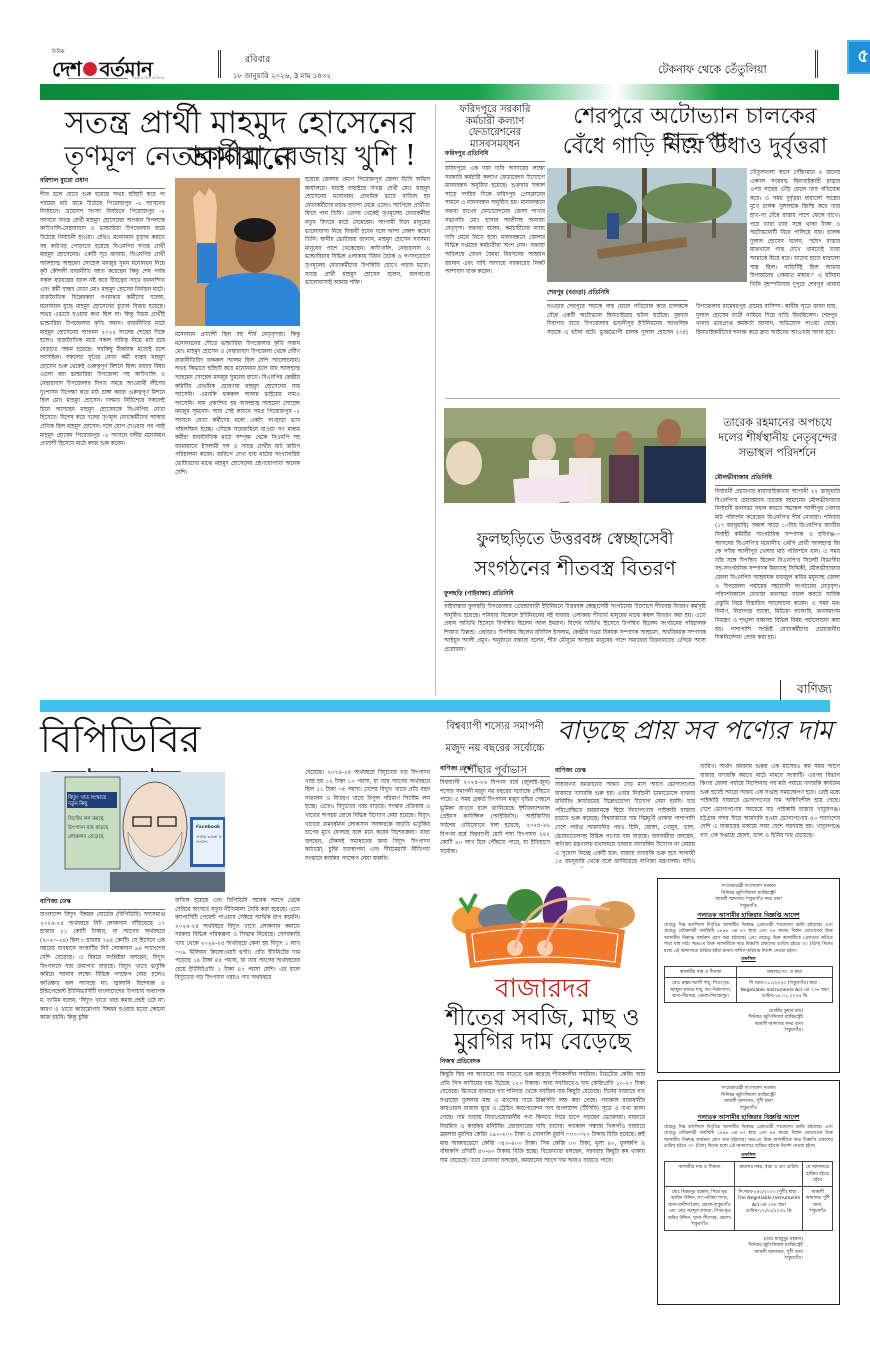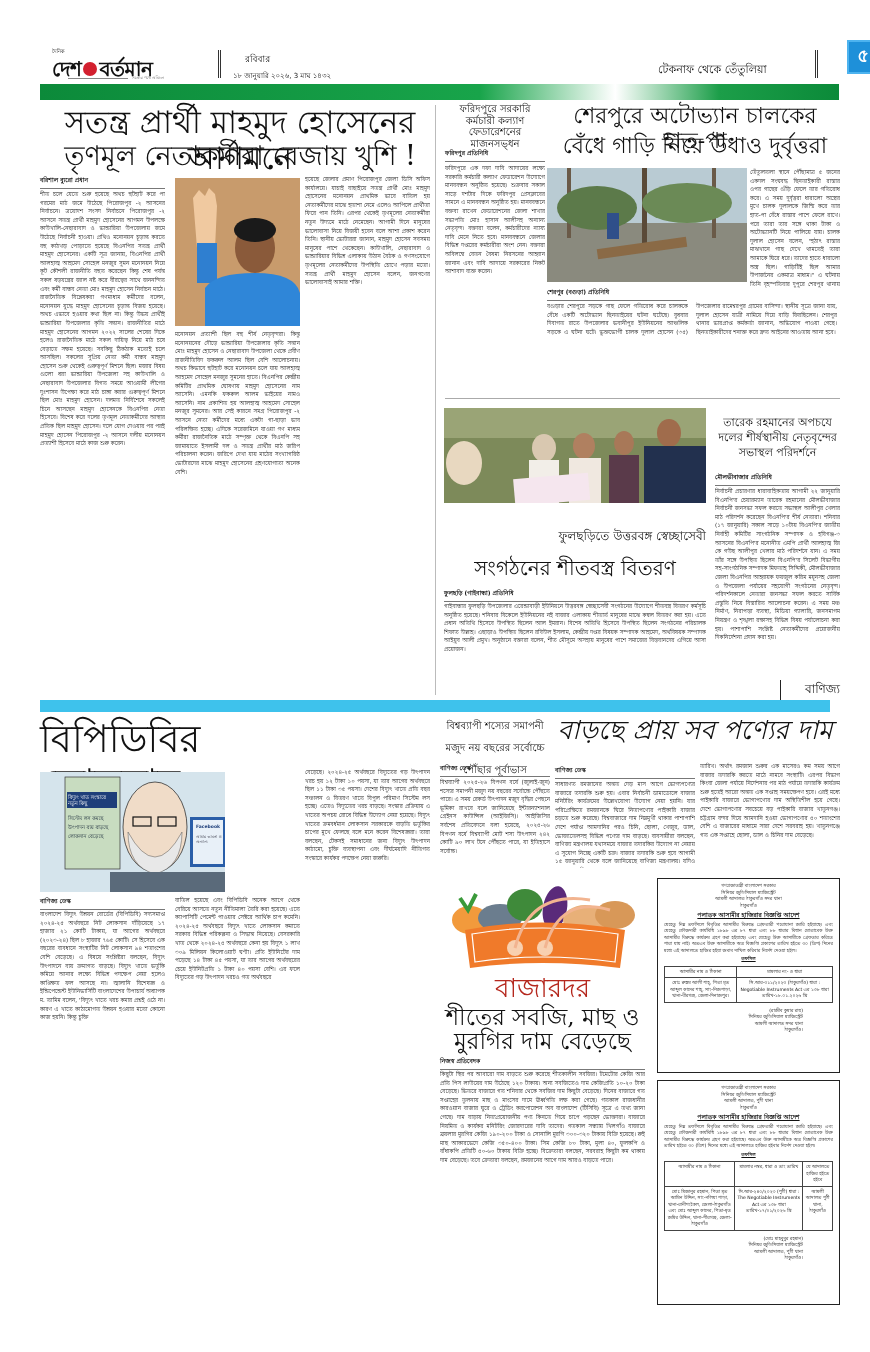--- a/index.html
+++ b/index.html
@@ -24,21 +24,21 @@
   .byline { position: absolute; font-size: 6px; font-weight: bold; border-bottom: 1px solid #777; padding-bottom: 2px; }
   .text { position: absolute; font-size: 5.6px; line-height: 8.6px; color: #222; text-align: justify; overflow: hidden; }
   .rule-v { position: absolute; width: 1px; background: #bbb; }
   .rule-h { position: absolute; height: 1px; background: #aaa; }
   
   .photo { position: absolute; overflow: hidden; }
   .photo-candidate { background: linear-gradient(180deg, #c79a6b 0%, #b8875a 40%, #caa17a 100%); }
   .photo-sherpur { background: linear-gradient(180deg, #c6d7df 0%, #9fb5a0 45%, #7b8a66 70%, #8f8f86 100%); }
   .photo-crowd { background: linear-gradient(180deg, #7a8a58 0%, #9a9468 30%, #6a5646 60%, #3b3a4a 100%); }
   .cartoon { background: #cfe0ea; }
-  .section-label { position: absolute; left: 780px; top: 680px; font-size: 12px; font-family: "DejaVu Serif", serif; border-left: 1px solid #222; padding-left: 24px; }
+  .section-label { position: absolute; left: 780px; top: 680px; font-size: 12px; font-family: "DejaVu Serif", serif; border-left: 1px solid #222; padding-left: 16px; }
   
   .notice { position: absolute; border: 1.5px solid #222; background: #fff; padding: 4px 6px; font-size: 4.5px; line-height: 6.5px; text-align: center; }
   .notice .ntitle { font-weight: bold; font-size: 6px; text-decoration: underline; margin: 3px 0; }
   .notice .nbody { text-align: justify; }
   .notice table { width: 100%; border-collapse: collapse; margin-top: 3px; }
   .notice td { border: 0.5px solid #444; padding: 2px; vertical-align: top; font-size: 4.5px; }
   .notice .sig { margin-top: 5px; text-align: right; padding-right: 30px; }
   .bazar-logo { position: absolute; left: 440px; top: 880px; width: 205px; height: 100px; }
   .bazar-word { position: absolute; left: 440px; top: 968px; width: 205px; text-align: center; font-family: "DejaVu Serif", serif; font-size: 26px; color: #b5281e; }
 </style>
@@ -72,21 +72,21 @@
     <rect x="22" y="65" width="20" height="40" fill="#2f7fd0"></rect>
     <ellipse cx="80" cy="70" rx="20" ry="25" fill="#8a5a3a"></ellipse>
     <ellipse cx="80" cy="52" rx="21" ry="12" fill="#1a1a1a"></ellipse>
     <path d="M30 148 L30 110 Q40 95 80 95 Q120 95 125 115 L125 148 Z" fill="#2f86d8"></path>
   </svg>
 </div>
 <div class="text" style="left:175px;top:330px;width:125px;height:360px;">মনোনয়ন প্রত্যাশী ছিল বহু শীর্ষ নেতৃবৃন্দরা। কিন্তু মনোনয়নের দৌড়ে ভান্ডারিয়া উপজেলার কৃতি সন্তান মোঃ মাহমুদ হোসেন ও নেছারাবাদ উপজেলা থেকে প্রবীণ রাজনীতিবিদ ফকরুল আলম ছিল বেশি আলোচনায়। অথচ কিভাবে হুটহাট করে মনোনয়ন চলে যায় আলহাজ্ব আহমেদ সোহেল মনজুর সুমনের হাতে। বিএনপির কেন্দ্রীয় কমিটির প্রাথমিক ঘোষণায় মাহমুদ হোসেনের নাম আসেনি। এমনকি ফকরুল আলম ভাইয়ের নামও আসেনি। নাম প্রকাশিত হয় আলহাজ্ব আহমেদ সোহেল মনজুর সুমনের। আর সেই কারনে সমগ্র পিরোজপুর -২ আসনে নেতা কর্মীদের মধ্যে একটা গা-ছাড়া ভাব পরিলক্ষিত হচ্ছে। এদিকে সরেজমিনে যাওয়া গণ মাধ্যম কর্মীরা রাজনৈতিক মাঠে সম্পৃক্ত থেকে বিএনপি সহ জামায়াতে ইসলামী দল ও সতন্ত্র প্রার্থীর মাঠ জরিপ পরিচালনা করেন। জরিপে দেখা যায় মাঠের সংখ্যাগরিষ্ঠ ভোটারদের মাঝে মাহমুদ হোসেনের গ্রহণযোগ্যতা অনেক বেশি।</div>
 <div class="text" style="left:305px;top:175px;width:125px;height:515px;">হয়েছে জেলার প্রমাণ পিরোজপুর জেলা ডিসি অফিস কার্যালয়ে। যাচাই বাছাইয়ে সতন্ত্র প্রার্থী মোঃ মাহমুদ হোসেনের মনোনয়ন প্রাথমিক ভাবে বাতিল হয় নেতাকর্মীদের মাঝে হতাশা নেমে এলেও আপিলে প্রার্থীতা ফিরে পান তিনি। এরপর থেকেই তৃণমূলের নেতাকর্মীরা নতুন উদ্যমে মাঠে নেমেছেন। আগামী দিনে মানুষের ভালোবাসা নিয়ে বিজয়ী হবেন বলে আশা প্রকাশ করেন তিনি। স্থানীয় ভোটাররা জানান, মাহমুদ হোসেন সবসময় মানুষের পাশে থেকেছেন। কাউখালি, নেছারাবাদ ও ভান্ডারিয়ার বিভিন্ন এলাকায় উঠান বৈঠক ও গণসংযোগে তৃণমূলের নেতাকর্মীদের উপস্থিতি চোখে পড়ার মতো। সতন্ত্র প্রার্থী মাহমুদ হোসেন বলেন, জনগণের ভালোবাসাই আমার শক্তি।</div>
 <div class="rule-v" style="left:435px;top:105px;height:590px;"></div>
 
-<div class="hl" style="left:445px;top:103px;width:100px;font-size:10px;">ফরিদপুরে সরকারি কর্মচারী কল্যাণ ফেডারেশনের মাজনসভ্ধন</div>
+<div class="hl" style="left:445px;top:103px;width:100px;font-size:10px;">ফরিদপুরে সরকারি কর্মচারী কল্যাণ ফেডারেশনের মাসবসময্ধন</div>
 <div class="byline" style="left:445px;top:148px;width:100px;">ফরিদপুর প্রতিনিধি</div>
 <div class="text" style="left:445px;top:164px;width:100px;height:230px;">ফরিদপুরে এক দফা দাবি আদায়ের লক্ষ্যে সরকারি কর্মচারী কল্যাণ ফেডারেশন উদ্যোগে মানববন্ধন অনুষ্ঠিত হয়েছে। শুক্রবার সকাল সাড়ে দশটার দিকে ফরিদপুর প্রেসক্লাবের সামনে এ মানববন্ধন অনুষ্ঠিত হয়। মানববন্ধনে বক্তব্য রাখেন ফেডারেশনের জেলা শাখার সভাপতি মোঃ হাসান আলীসহ অন্যান্য নেতৃবৃন্দ। বক্তারা বলেন, কর্মচারীদের ন্যায্য দাবি মেনে নিতে হবে। মানববন্ধনে জেলার বিভিন্ন দপ্তরের কর্মচারীরা অংশ নেন। বক্তারা অবিলম্বে বেতন বৈষম্য নিরসনের আহ্বান জানান এবং দাবি আদায়ে সরকারের নিকট আশাবাদ ব্যক্ত করেন।</div>
 
 <div class="hl" style="left:550px;top:103px;width:290px;font-size:22px;">শেরপুরে অটোভ্যান চালকের হাত-পা</div>
 <div class="hl" style="left:550px;top:133px;width:290px;font-size:22px;">বেঁধে গাড়ি নিয়ে উধাও দুর্বৃত্তরা</div>
 <div class="photo photo-sherpur" style="left:547px;top:168px;width:200px;height:114px;">
   <svg width="200" height="114" viewBox="0 0 200 114">
     <rect width="200" height="114" fill="#b9cbd3"></rect>
     <rect x="0" y="55" width="200" height="59" fill="#8a8a7e"></rect>
     <rect x="20" y="0" width="4" height="70" fill="#6a5a48"></rect>
@@ -113,21 +113,21 @@
     <ellipse cx="140" cy="38" rx="11" ry="13" fill="#b08060"></ellipse>
     <rect x="125" y="50" width="32" height="45" fill="#f0e8e0"></rect>
     <ellipse cx="180" cy="35" rx="10" ry="12" fill="#a87858"></ellipse>
     <rect x="165" y="47" width="30" height="48" fill="#5a3a4a"></rect>
     <ellipse cx="225" cy="25" rx="12" ry="14" fill="#a06c4c"></ellipse>
     <rect x="200" y="38" width="62" height="57" fill="#22304e"></rect>
     <rect x="70" y="68" width="75" height="27" fill="#f5e6ee" transform="rotate(-5 107 80)"></rect>
   </svg>
 </div>
 
-<div class="hl" style="left:444px;top:530px;width:262px;font-size:12px;text-align:right;">ফুলছড়িতে উত্তরবঙ্গ স্বেচ্ছাসেবী</div>
+<div class="hl" style="left:444px;top:530px;width:262px;font-size:16px;">ফুলছড়িতে উত্তরবঙ্গ স্বেচ্ছাসেবী</div>
 <div class="hl" style="left:444px;top:557px;width:262px;font-size:20px;">সংগঠনের শীতবস্ত্র বিতরণ</div>
 <div class="byline" style="left:444px;top:588px;width:262px;">ফুলছড়ি (গাইবান্ধা) প্রতিনিধি</div>
 <div class="text" style="left:444px;top:602px;width:262px;height:68px;">গাইবান্ধার ফুলছড়ি উপজেলার এরেন্ডাবাড়ী ইউনিয়নে উত্তরবঙ্গ স্বেচ্ছাসেবী সংগঠনের উদ্যোগে শীতবস্ত্র বিতরণ কর্মসূচি অনুষ্ঠিত হয়েছে। শনিবার বিকেলে ইউনিয়নের নই বাজার এলাকায় শীতার্ত মানুষের মাঝে কম্বল বিতরণ করা হয়। এতে প্রধান অতিথি হিসেবে উপস্থিত ছিলেন আল ইমরান। বিশেষ অতিথি হিসেবে উপস্থিত ছিলেন সংগঠনের পরিচালক শিফাত উল্লাহ। এছাড়াও উপস্থিত ছিলেন রবিউল ইসলাম, কেন্দ্রীয় দপ্তর বিষয়ক সম্পাদক আহমেদ, অর্থবিষয়ক সম্পাদক আইয়ুব আলী প্রমুখ। অনুষ্ঠানে বক্তারা বলেন, শীত মৌসুমে অসহায় মানুষের পাশে সমাজের বিত্তবানদের এগিয়ে আসা প্রয়োজন।</div>
 
 <div class="hl" style="left:715px;top:415px;width:125px;font-size:11px;line-height:15px;">তারেক রহমানের অপচযে দলের শীর্ষস্থানীয় নেতৃবৃন্দের সভাস্থল পরিদর্শনে</div>
 <div class="byline" style="left:715px;top:472px;width:125px;">মৌলভীবাজার প্রতিনিধি</div>
 <div class="text" style="left:715px;top:487px;width:125px;height:180px;">নির্বাচনী প্রচারণার ধারাবাহিকতায় আগামী ২২ জানুয়ারি বিএনপি'র চেয়ারম্যান তারেক রহমানের মৌলভীবাজার নির্বাচনী জনসভা সফল করতে সভাস্থল আলীপুর খেলার মাঠ পরিদর্শন করেছেন বিএনপি'র শীর্ষ নেতারা। শনিবার (১৭ জানুয়ারি) সকাল সাড়ে ১০টায় বিএনপি'র জাতীয় নির্বাহী কমিটির সাংগঠনিক সম্পাদক ও হবিগঞ্জ-৩ আসনের বিএনপি'র মনোনীত এমপি প্রার্থী আলহাজ্ব জি কে গউছ আলীপুর খেলার মাঠ পরিদর্শনে যান। এ সময় তাঁর সঙ্গে উপস্থিত ছিলেন বিএনপি'র সিলেট বিভাগীয় সহ-সাংগঠনিক সম্পাদক মিফতাহ্ সিদ্দিকী, মৌলভীবাজার জেলা বিএনপির আহ্বায়ক ফয়জুল করিম ময়ূনসহ জেলা ও উপজেলা পর্যায়ের সহযোগী সংগঠনের নেতৃবৃন্দ। পরিদর্শনকালে নেতারা জনসভা সফল করতে সার্বিক প্রস্তুতি নিয়ে বিস্তারিত আলোচনা করেন। এ সময় মঞ্চ নির্মাণ, নিরাপত্তা ব্যবস্থা, মিডিয়া গ্যালারি, জনসমাগম নিয়ন্ত্রণ ও শৃঙ্খলা রক্ষাসহ বিভিন্ন বিষয় পর্যালোচনা করা হয়। পাশাপাশি সংশ্লিষ্ট নেতাকর্মীদের প্রয়োজনীয় দিকনির্দেশনা প্রদান করা হয়।</div>
 
 <div class="section-label">বাণিজ্য</div>
 <div class="blue-bar"></div>

